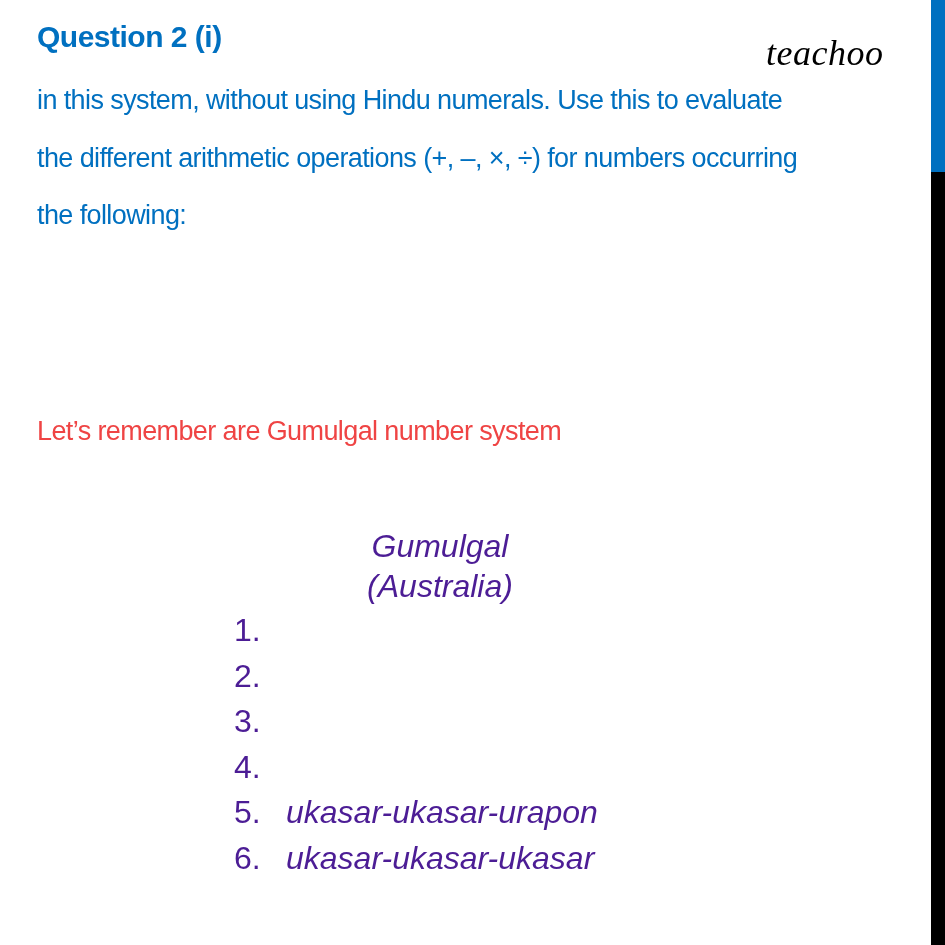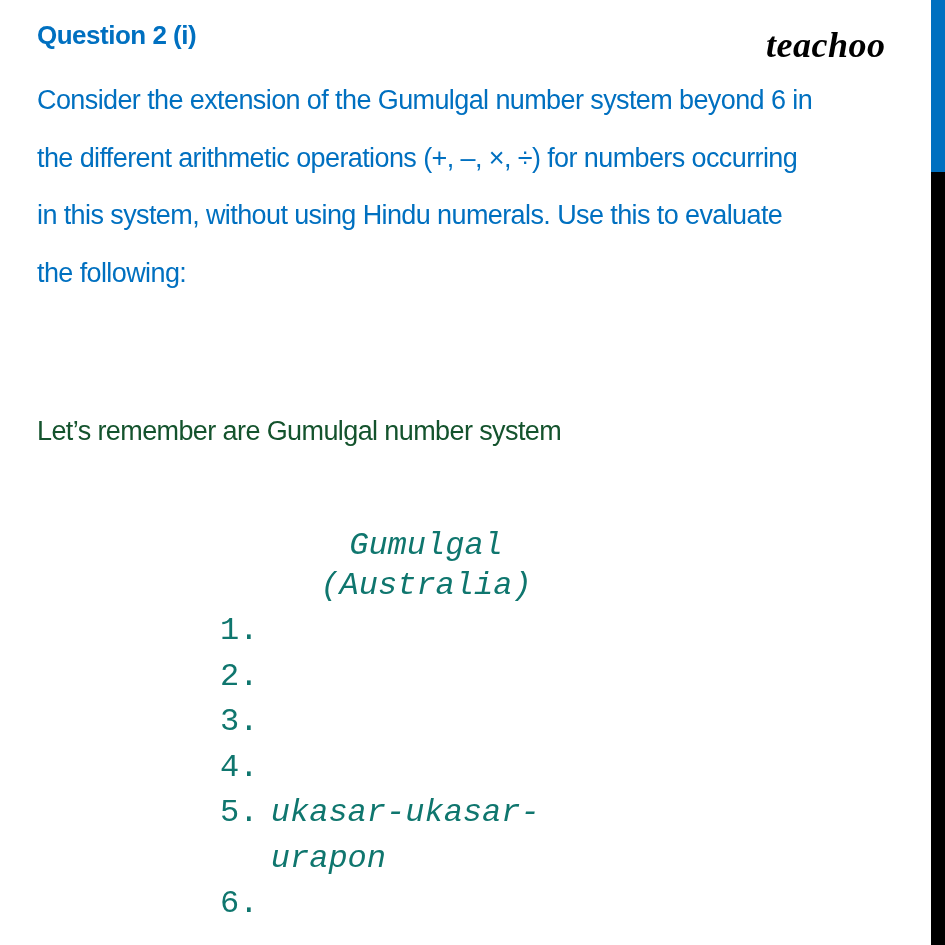--- a/index.html
+++ b/index.html
@@ -1,43 +1,42 @@
 <!DOCTYPE html>
 <html><head>
   <meta charset="utf-8">
   <style>
     html, body { margin:0; padding:0; }
     body { width:945px; height:945px; background:#ffffff; position:relative; overflow:hidden; font-family:"Liberation Sans", sans-serif; }
     .side-blue { position:absolute; left:931px; top:0; width:14px; height:172px; background:#0070c0; }
     .side-black { position:absolute; left:931px; top:172px; width:14px; height:773px; background:#000000; }
-    .qtitle { position:absolute; left:37px; top:20px; font-size:26px; font-weight:bold; color:#0070c0; font-family:"Liberation Sans", sans-serif; letter-spacing:-0.5px; }
-    .logo { position:absolute; left:766px; top:24px; font-size:36px; font-weight:bold; font-style:italic; color:#000; font-family:"Liberation Serif", serif; letter-spacing:0.5px; }
+    .qtitle { position:absolute; left:37px; top:20px; font-size:30px; font-weight:bold; color:#0070c0; font-family:"Liberation Sans", sans-serif; letter-spacing:-0.5px; }
+    .logo { position:absolute; left:766px; top:32px; font-size:36px; font-weight:normal; font-style:italic; color:#000; font-family:"Liberation Serif", serif; letter-spacing:0.5px; }
     .qtext { position:absolute; left:37px; top:72px; width:890px; color:#0070c0; font-size:27px; line-height:57.5px; letter-spacing:-0.6px; font-family:"Liberation Sans", sans-serif; }
     .qtext div { white-space:nowrap; }
-    .remember { position:absolute; left:37px; top:416px; font-size:27px; color:#14532d; letter-spacing:-0.6px; font-family:"Liberation Sans", sans-serif; }
-    .gumulgal { position:absolute; left:186px; top:526px; width:460px; color:#0f766e; font-family:Liberation Mono, monospace; font-style:italic; }
+    .remember { position:absolute; left:37px; top:416px; font-size:27px; color:#ef4444; letter-spacing:-0.6px; font-family:"Liberation Sans", sans-serif; }
+    .gumulgal { position:absolute; left:200px; top:526px; width:460px; color:#4c1d95; font-family:Liberation Sans, sans-serif; font-style:italic; }
     .g-title { text-align:center; font-size:32px; line-height:40px; padding-left:20px; }
     .g-list { margin-top:2px; }
     .g-row { display:flex; font-size:32px; line-height:45.5px; }
     .g-num { width:52px; padding-left:34px; font-style:normal; }
     .g-word { }
   </style>
 </head>
 <body>
 
 <div class="side-blue"></div>
 <div class="side-black"></div>
 
 <div class="qtitle">Question 2 (i)</div>
 <div class="logo">teachoo</div>
 
 <div class="qtext">
-  <div>Consider the extension of the Gumulgal number system beyond 6 in</div>
+  <div>in this system, without using Hindu numerals. Use this to evaluate</div>
   <div>the different arithmetic operations (+, –, ×, ÷) for numbers occurring</div>
-  <div>in this system, without using Hindu numerals. Use this to evaluate</div>
   <div>the following:</div>
 </div>
 
 <div class="remember">Let’s remember are Gumulgal number system</div>
 
 <div class="gumulgal">
   <div class="g-title">Gumulgal</div>
   <div class="g-title">(Australia)</div>
   <div class="g-list">
     <div class="g-row">
@@ -51,15 +50,16 @@
     </div>
     <div class="g-row">
       <span class="g-num">4.</span>
     </div>
     <div class="g-row">
       <span class="g-num">5.</span>
       <span class="g-word">ukasar-ukasar-urapon</span>
     </div>
     <div class="g-row">
       <span class="g-num">6.</span>
+      <span class="g-word">ukasar-ukasar-ukasar</span>
     </div>
   </div>
 </div>
 
 </body></html>

